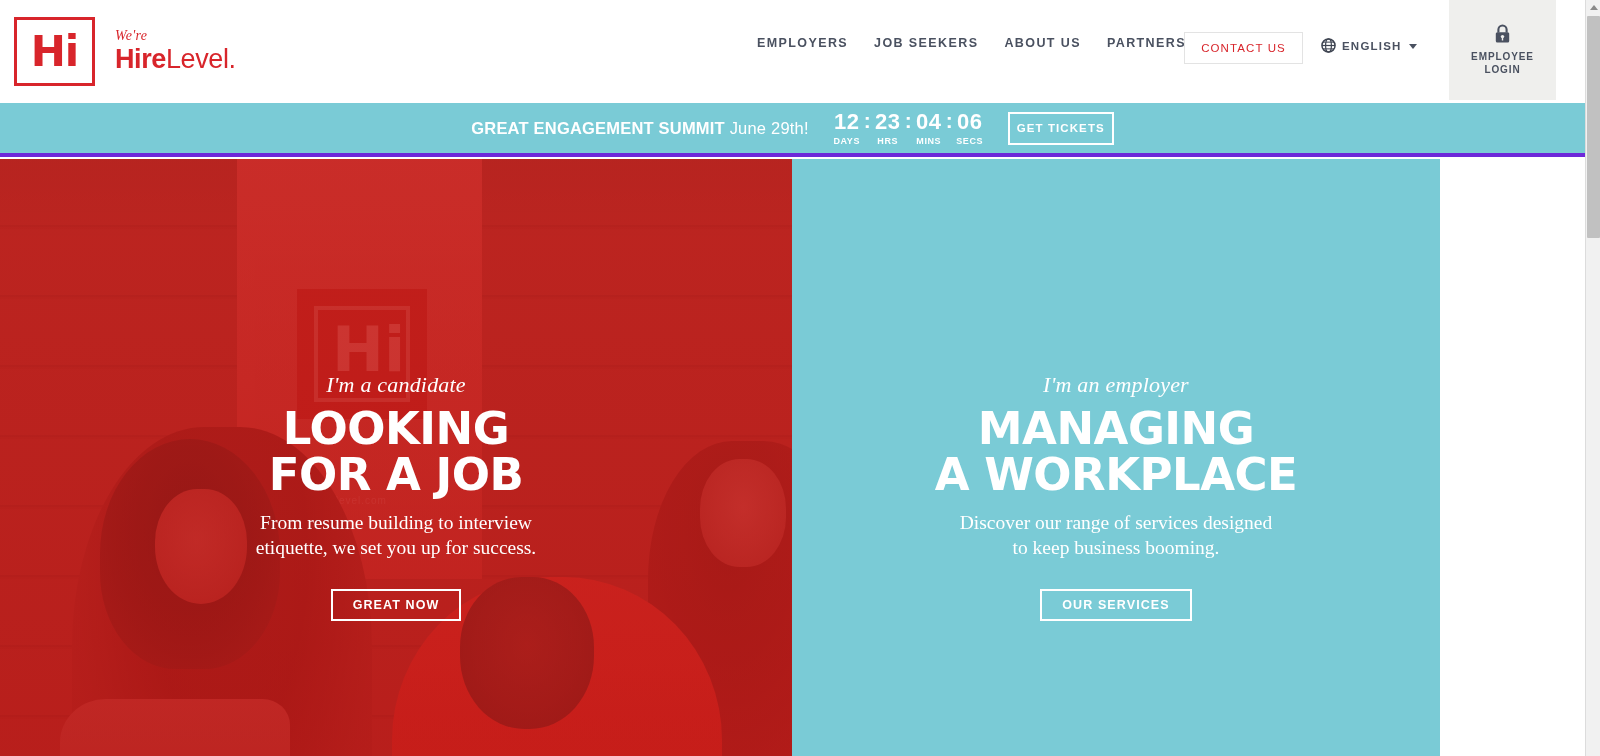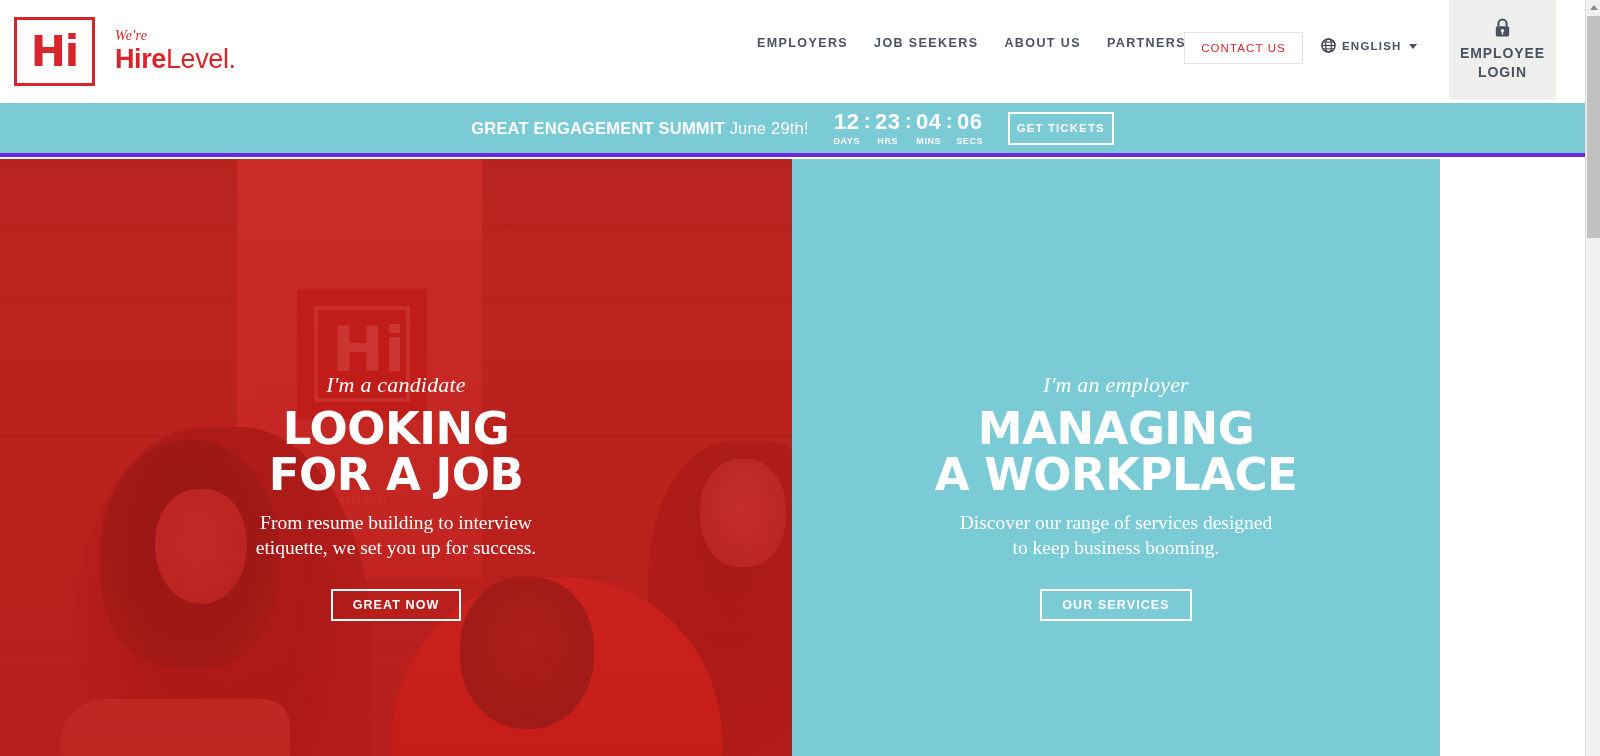--- a/index.html
+++ b/index.html
@@ -75,21 +75,21 @@
   }
 
   .emp-login {
     position:absolute; top:0; left:1449px; width:107px; height:100px;
     background:#efefed;
     display:flex; flex-direction:column; align-items:center;
     justify-content:center; cursor:pointer;
   }
   .lock-icon { width:17px; height:20px; margin-bottom:6px; }
   .emp-login-label {
-    font-size:14px; font-weight:bold; color:#4a5160;
+    font-size:10px; font-weight:bold; color:#4a5160;
     letter-spacing:0.9px; text-align:center; line-height:1.35;
   }
 
   
   .banner {
     position:absolute; top:103px; left:0; width:1585px; height:54px;
     background:#7acbd6;
     display:flex; align-items:center; justify-content:center;
     border-bottom:4px solid #6d28d9;
   }

